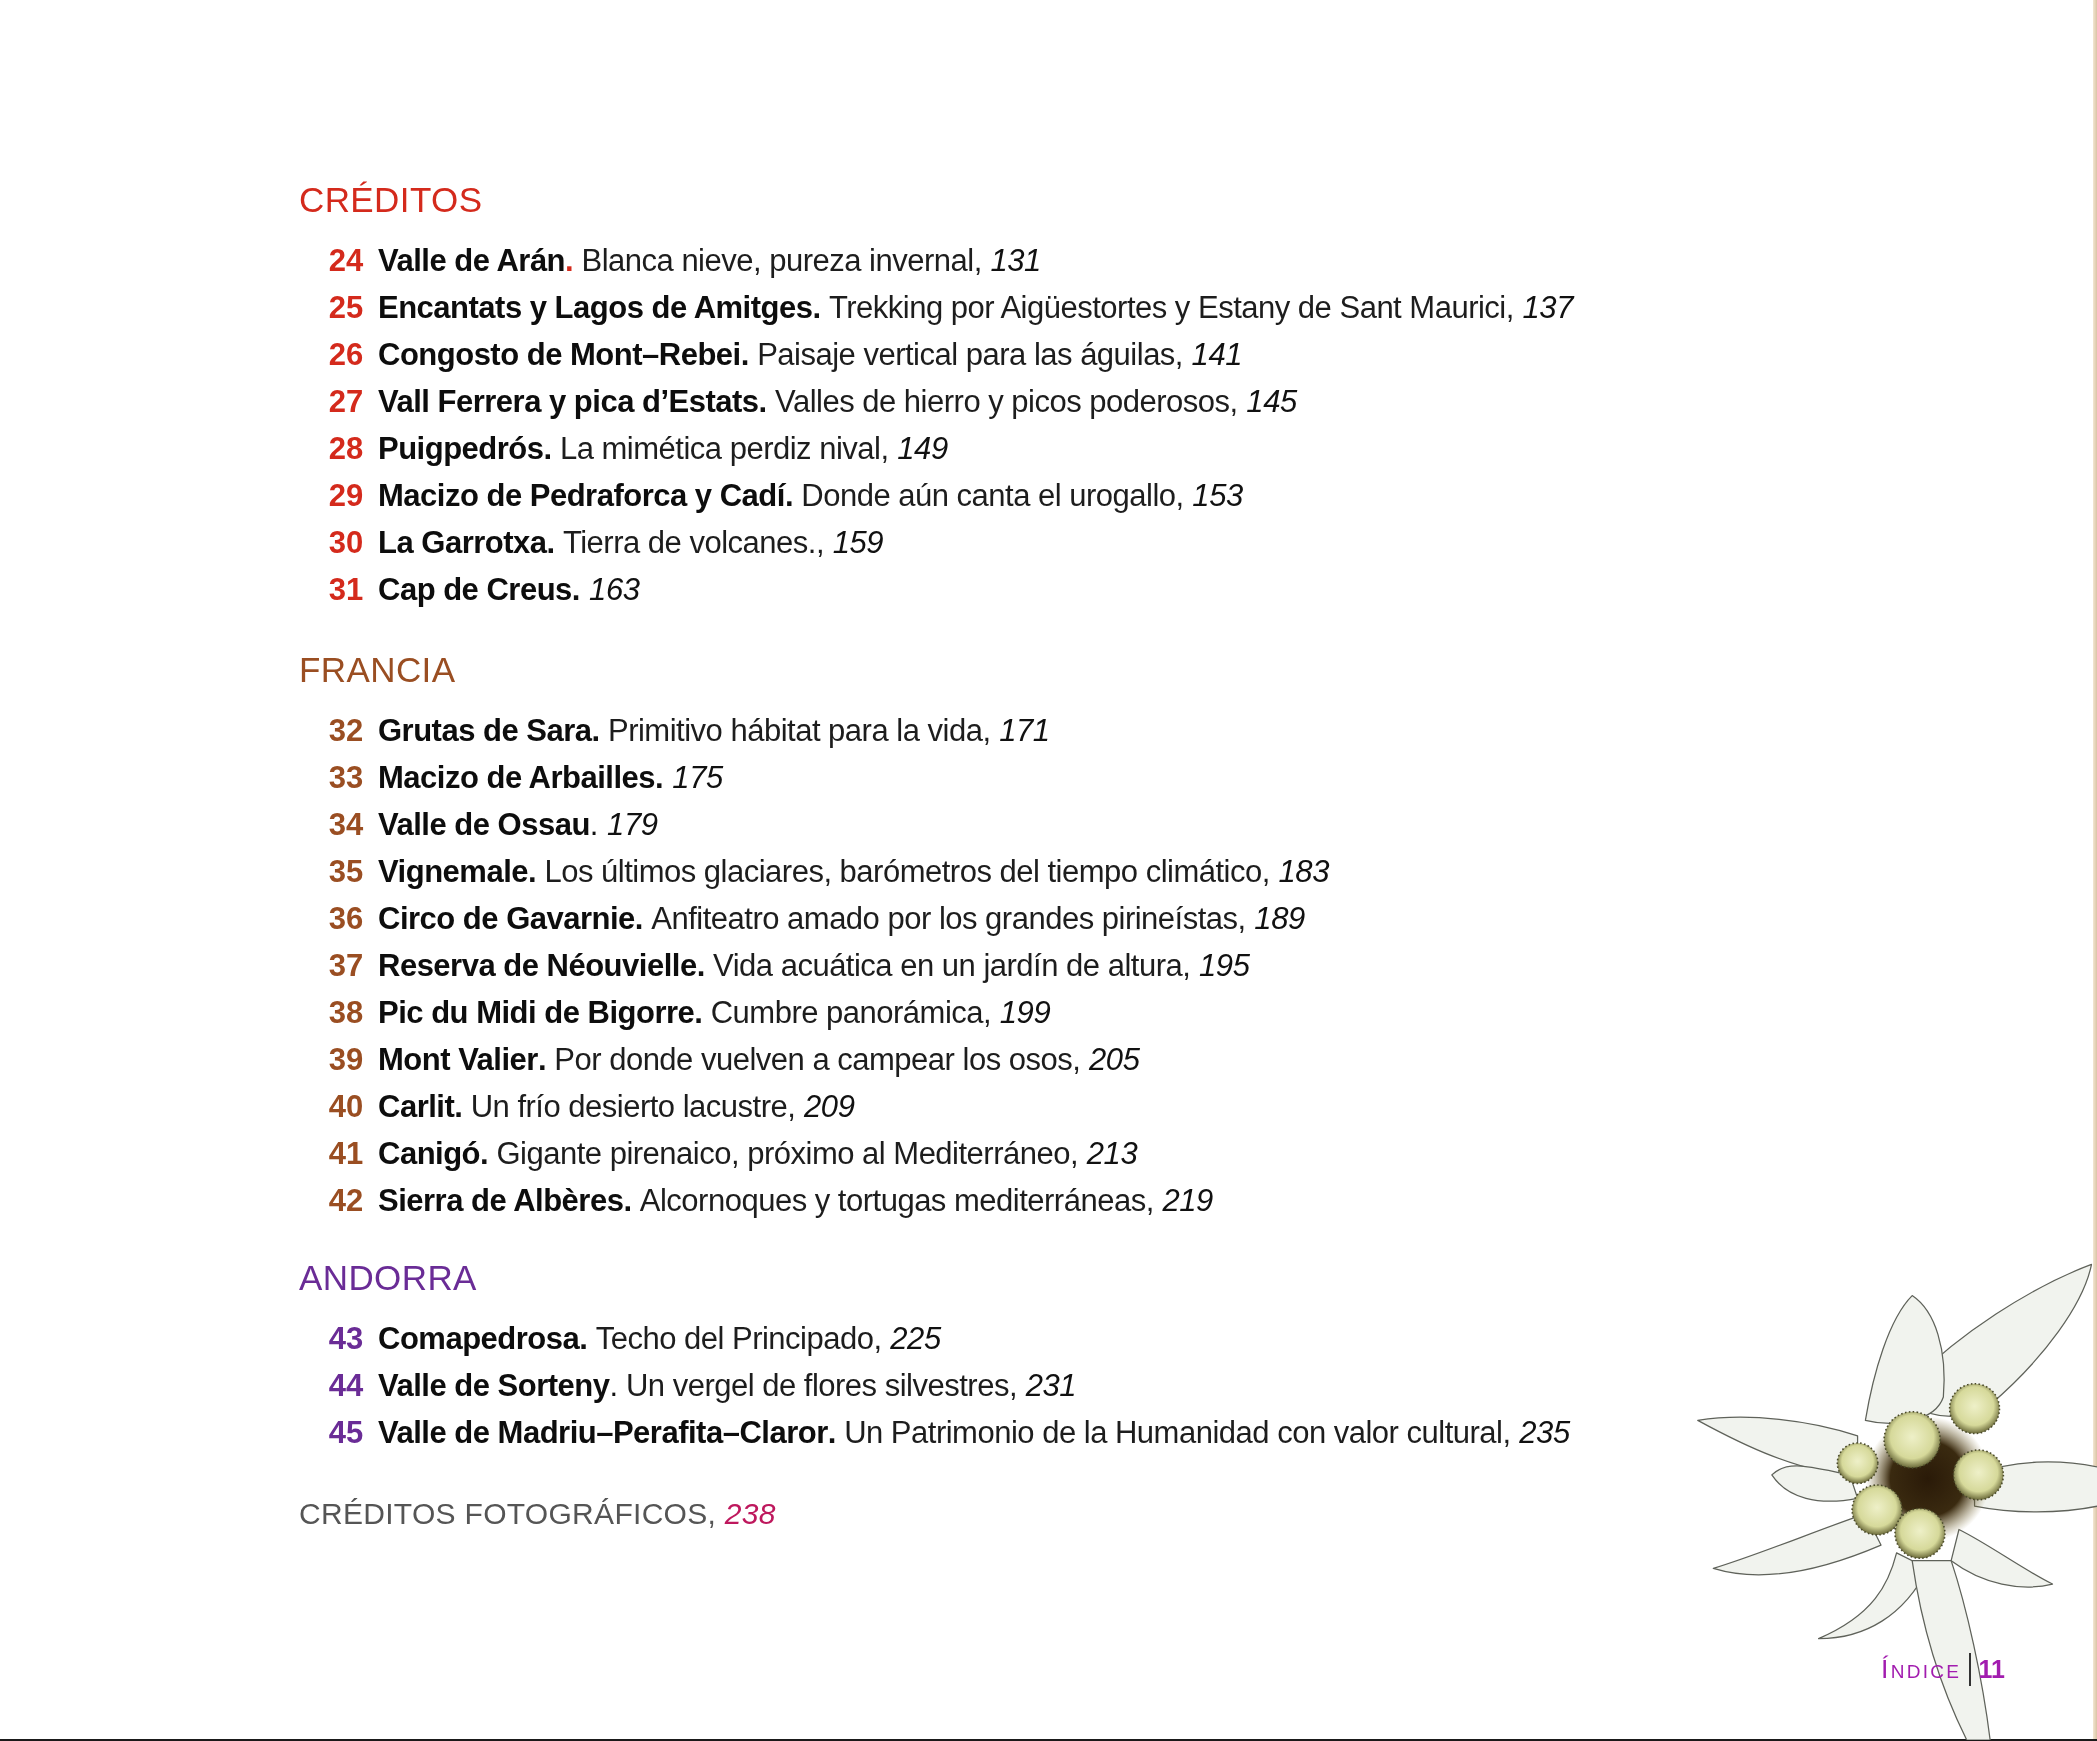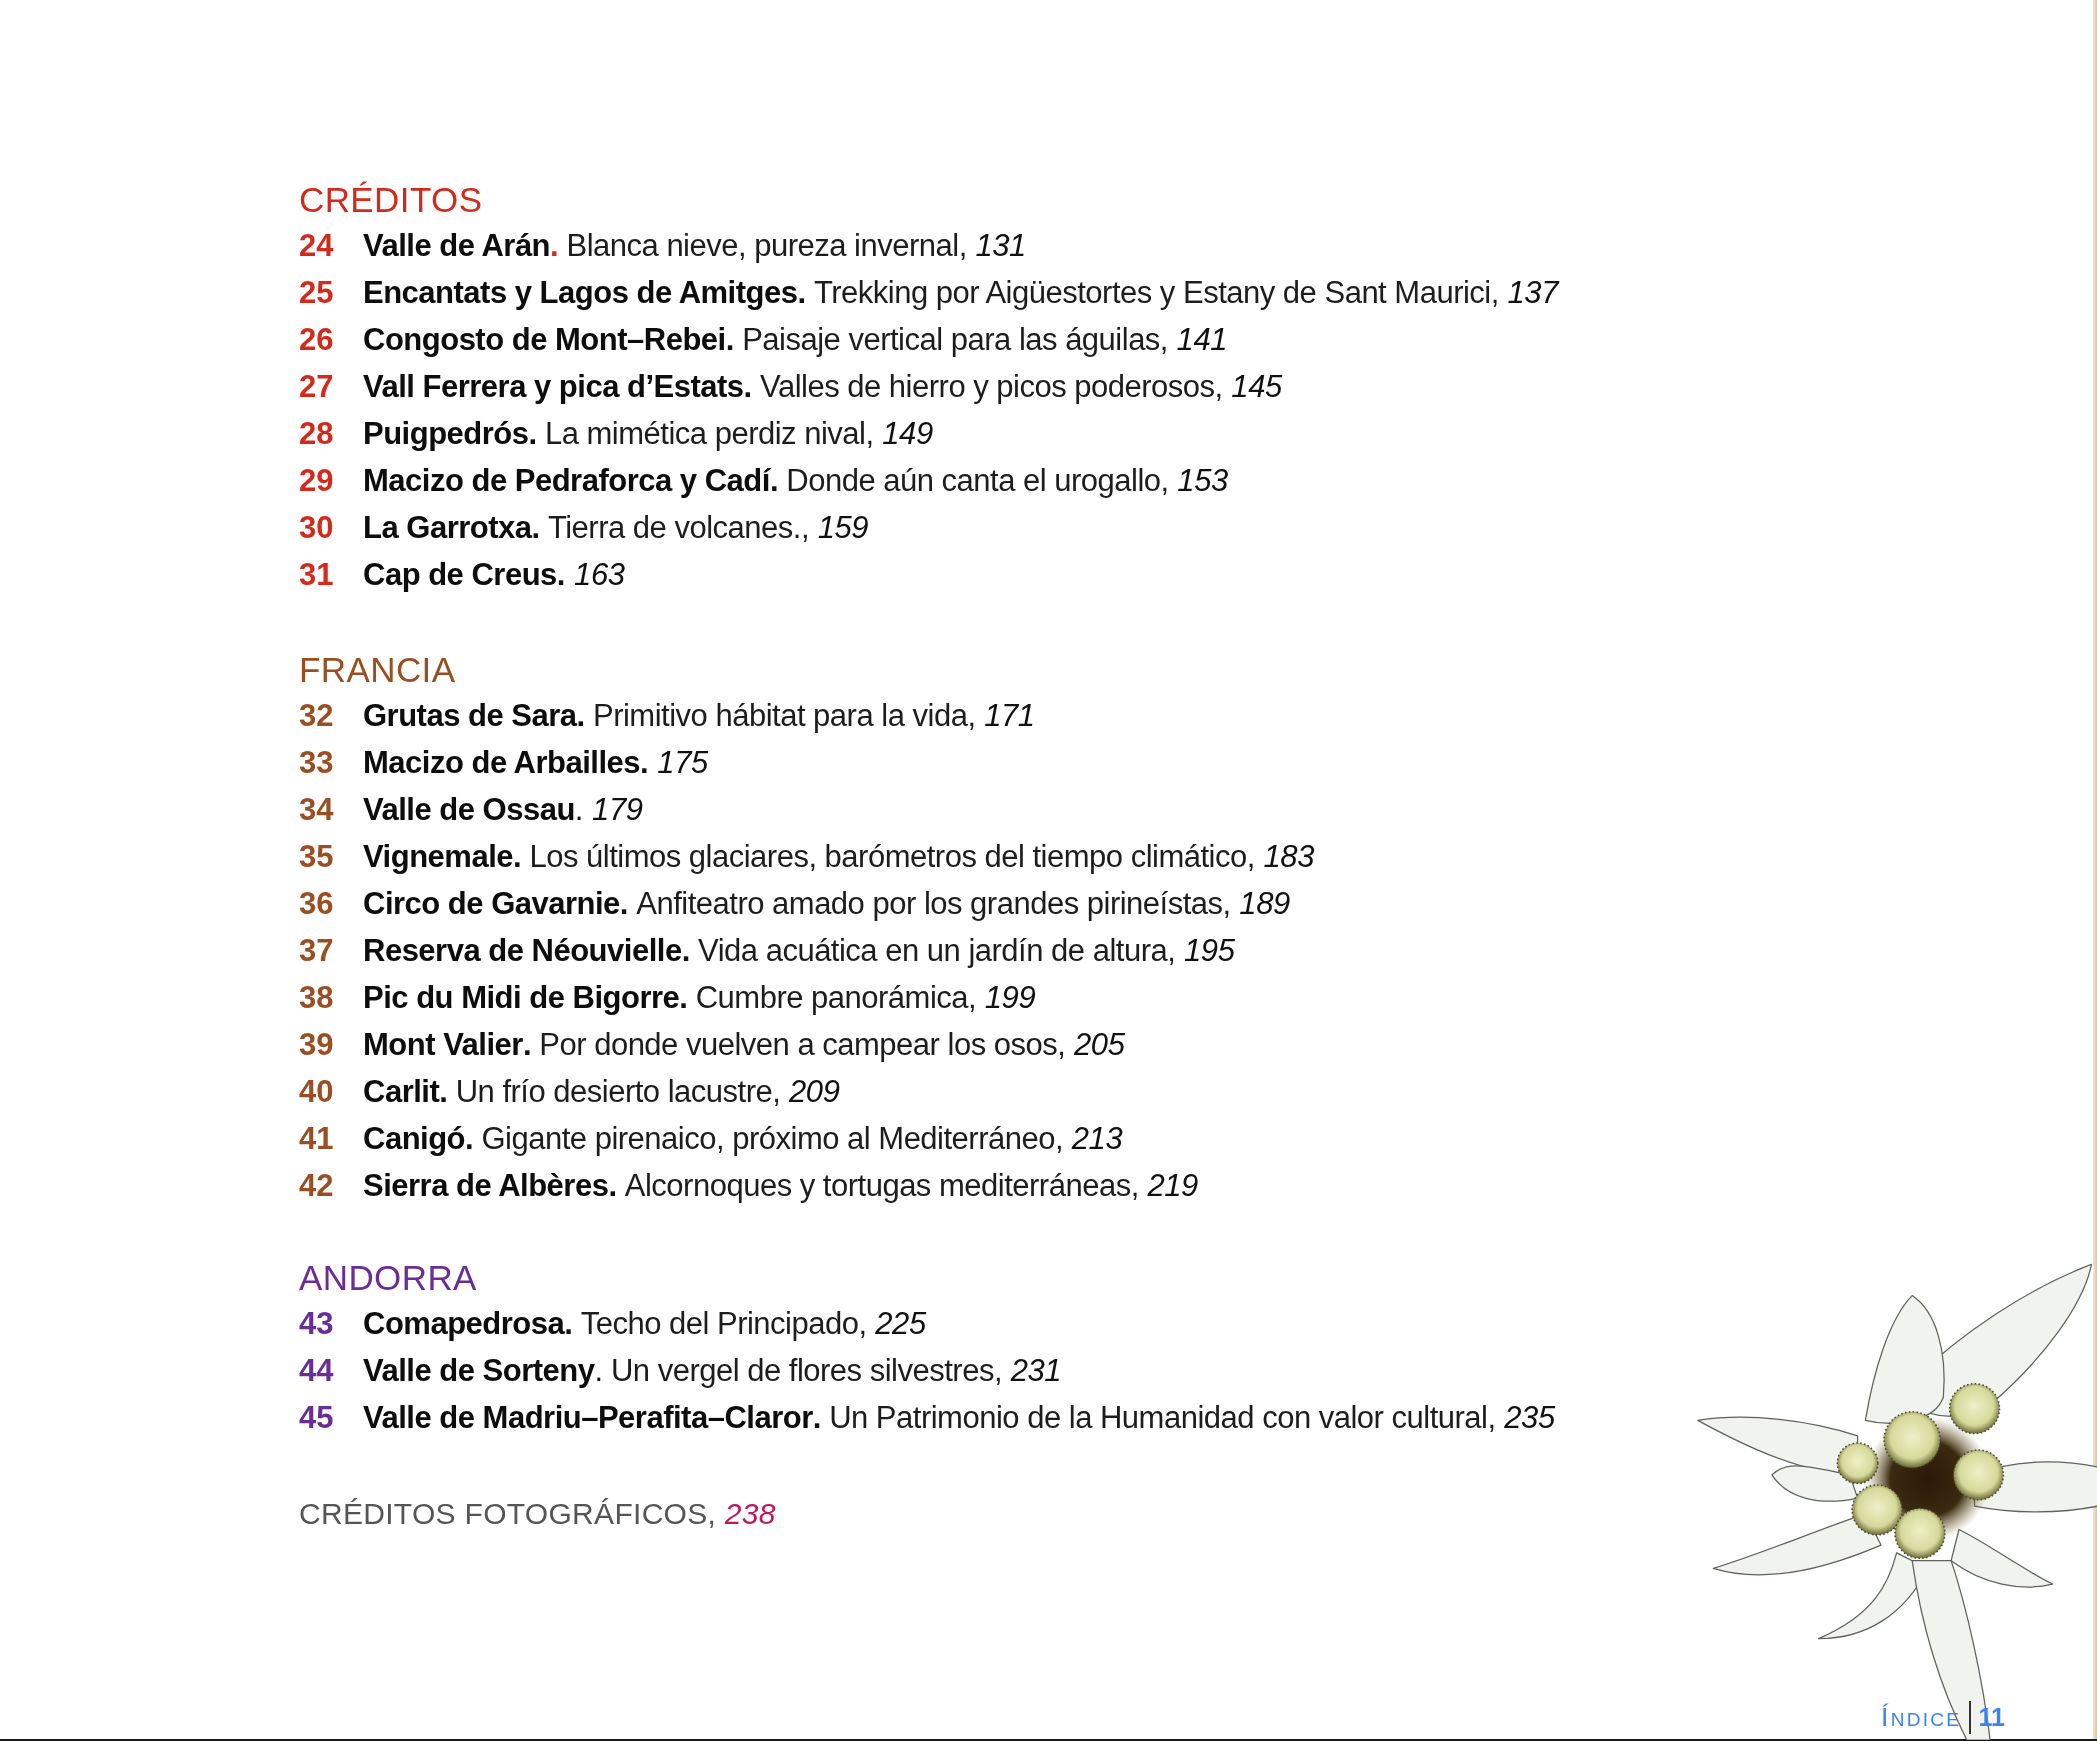--- a/index.html
+++ b/index.html
@@ -17,21 +17,21 @@
     .page-edge-bottom {
       position: absolute; left: 0; bottom: 0; width: 100%; height: 3.1px;
       background: #1a1a1a;
     }
     .toc { position: absolute; left: 299px; top: 0; width: 1483px; }
     .section { position: absolute; left: 0; }
     .section-heading {
       font-size: 35px; letter-spacing: 0.4px; line-height: 44px;
       font-weight: normal; margin: 0; height: 44px;
     }
-    .entries { list-style: none; margin: 0; padding: 0; }
+    .entries { list-style: none; margin: 15px; padding: 0; text-align: center; }
     .entry {
       display: flex; align-items: baseline;
       height: 47px; line-height: 47px; font-size: 31px; white-space: nowrap;
     }
     .entry-number { width: 64px; font-weight: bold; flex: 0 0 64px; }
     .entry-title { font-weight: bold; color: #0d0d0d; letter-spacing: -0.5px; }
     .entry-dot { font-weight: bold; }
     .entry-dot.regular { font-weight: normal; }
     .entry-desc { color: #1d1d1d; margin-left: 7.8px; letter-spacing: -0.5px; }
     .entry-page { font-style: italic; color: #111; letter-spacing: -0.4px; }
@@ -43,21 +43,21 @@
     .credits {
       position: absolute; left: 299px; top: 1497px;
       font-size: 30px; color: #555; letter-spacing: 0.3px;
     }
     .credits-page { font-style: italic; color: #be185d; }
 
     .flower { position: absolute; left: 1678px; top: 1241px; width: 420px; height: 499px; }
 
     .footer {
       position: absolute; left: 1881px; top: 1653px;
-      display: flex; align-items: center; font-size: 23.4px; color: #3b82f6; margin-top: 48px;
+      display: flex; align-items: center; font-size: 23.4px; color: #a21caf;
     }
     .footer-label { letter-spacing: 2.3px; font-variant: small-caps; font-size: 26.5px; }
     .footer-sep { width: 1.6px; height: 33px; background: #333; margin: 0 7.8px; }
     .footer-page { font-weight: bold; font-size: 25px; }
   </style>
 </head>
 <body>
 
 <div class="page-edge-right"></div>
 <div class="page-edge-bottom"></div>

